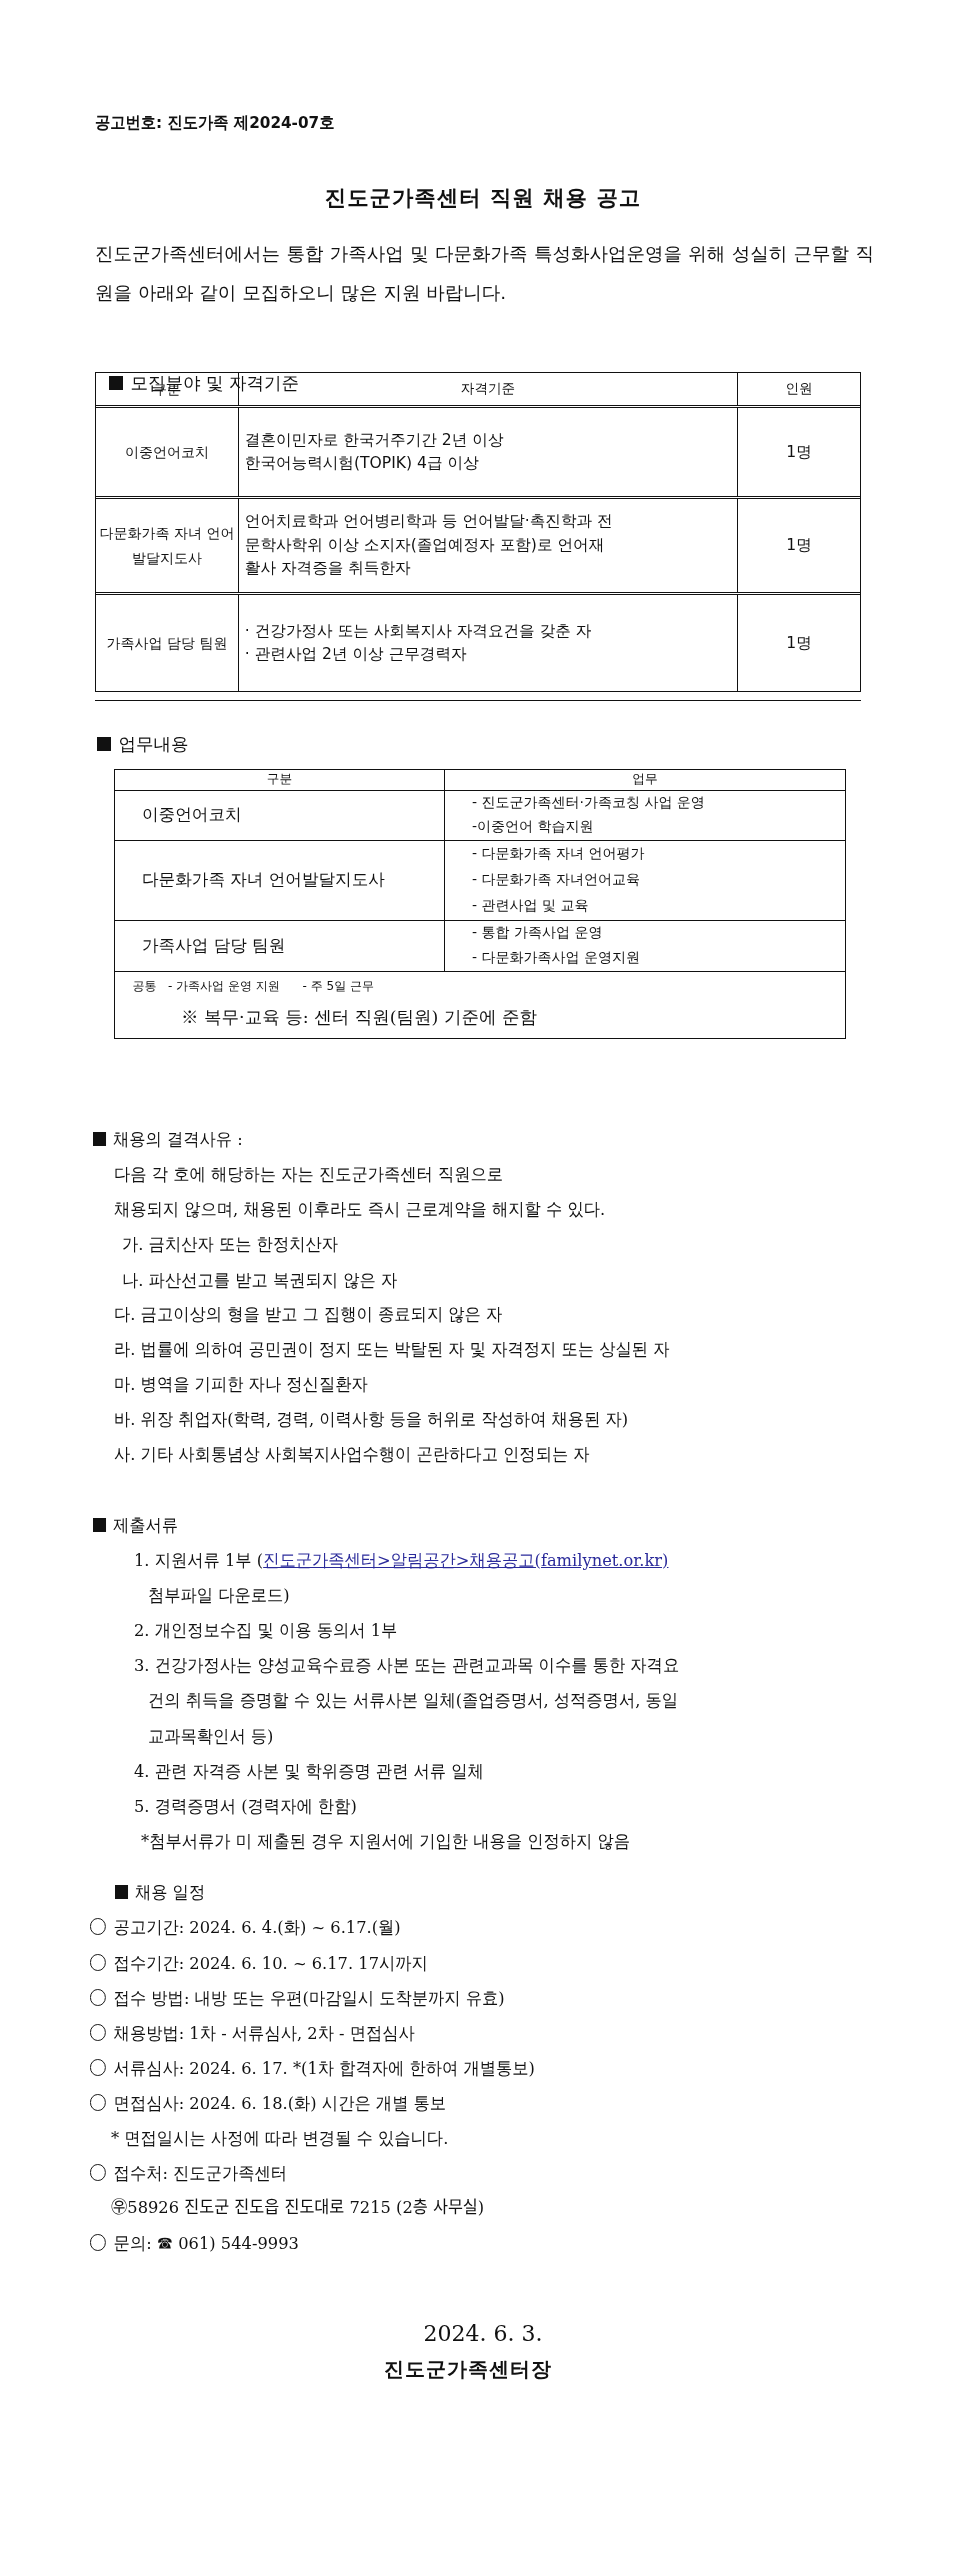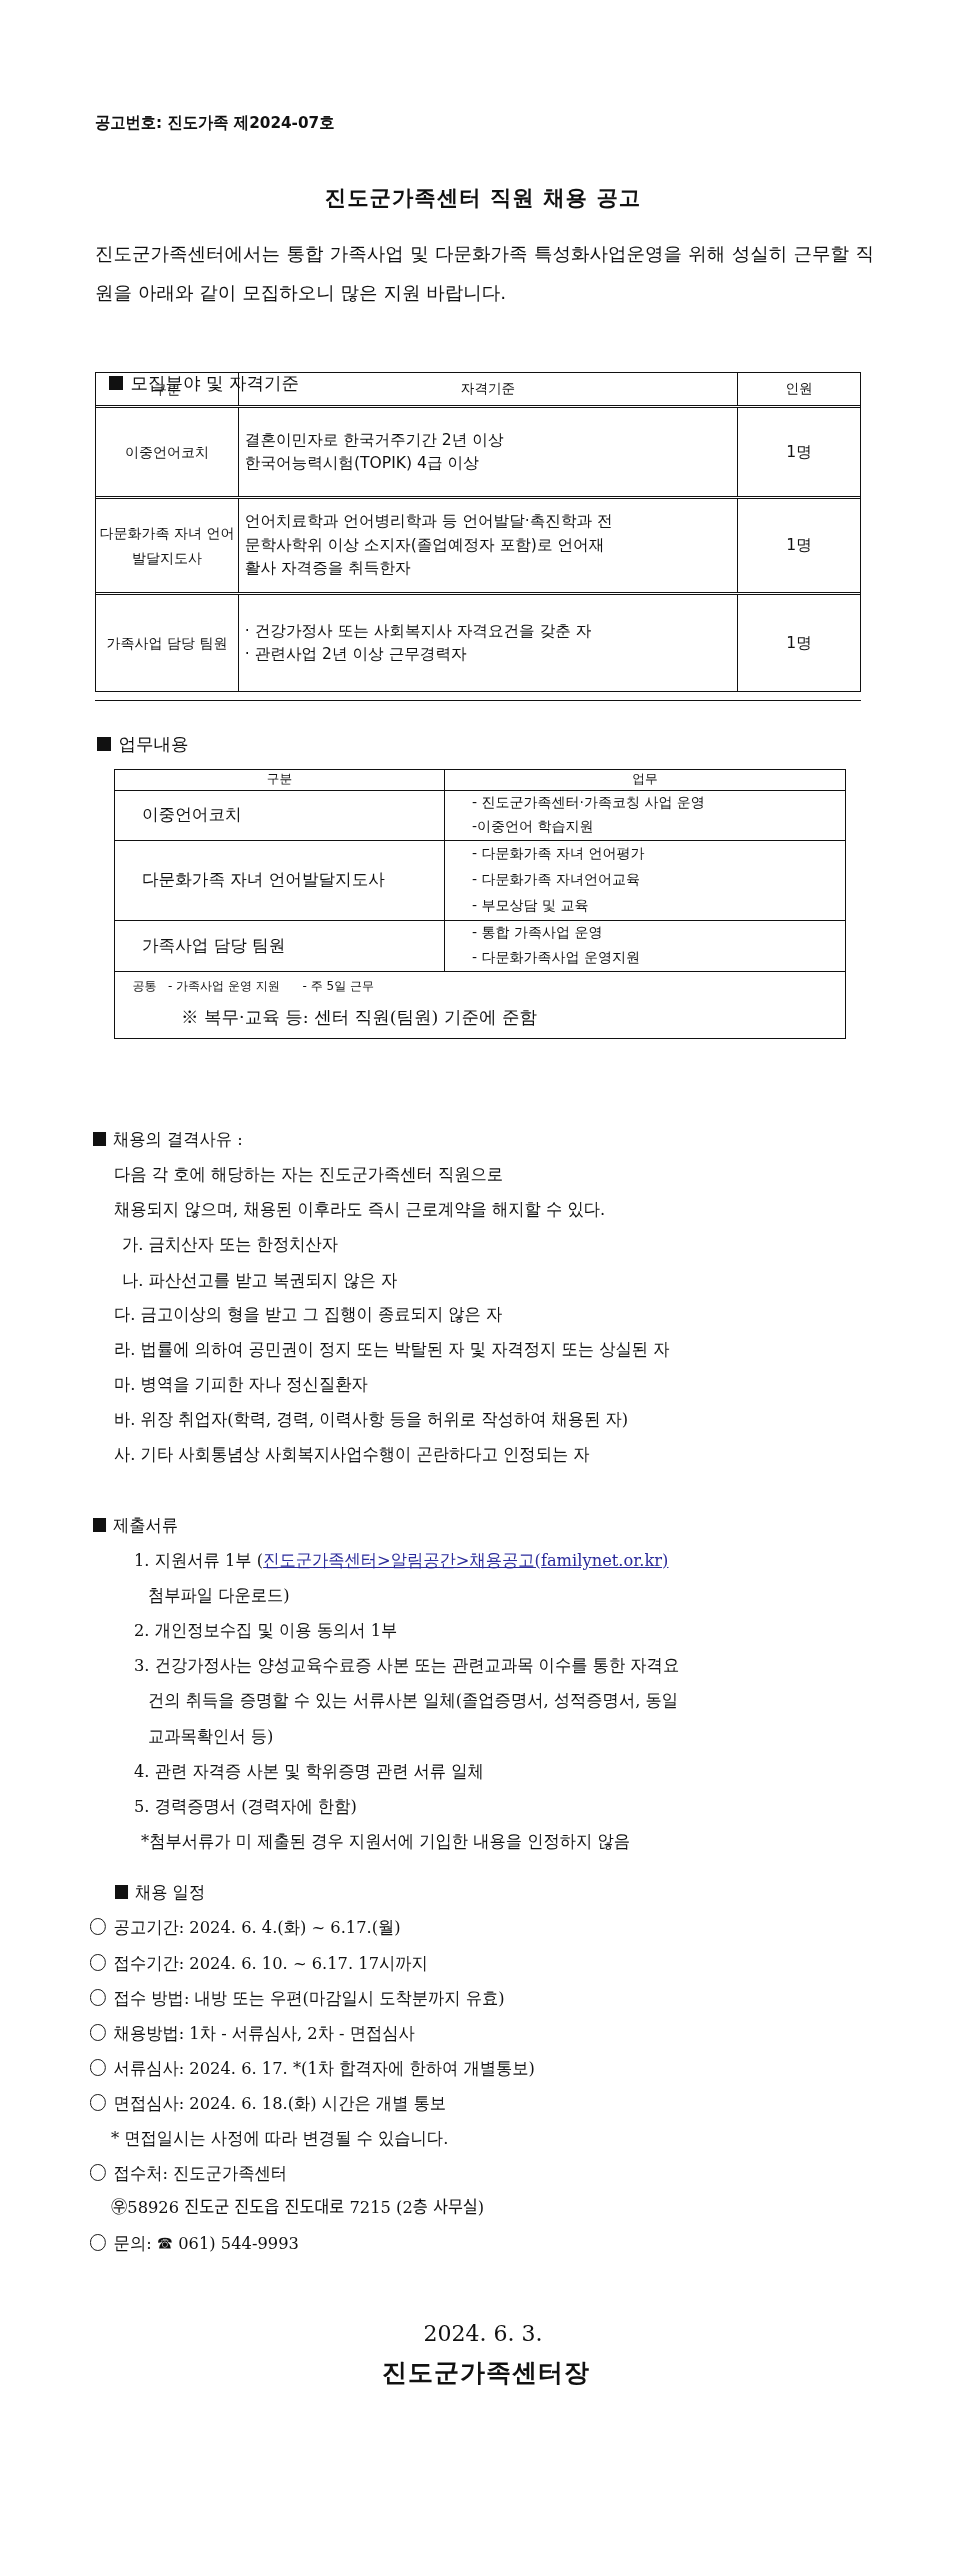--- a/index.html
+++ b/index.html
@@ -91,21 +91,21 @@
       font-size: 17.5px;
       transform: scaleX(0.93); transform-origin: left center;
     }
     .link { color: #2a2a9a; text-decoration: underline; }
     .circle {
       display: inline-block; width: 16.6px; height: 16.6px;
       border: 1.5px solid #111; border-radius: 50%;
       margin-right: 8.8px; vertical-align: -1.9px;
     }
     .sign-date { left: 0; width: 966px; top: 2321px; text-align: center; font-size: 22px; font-family: "DejaVu Serif", serif; }
-    .sign-name { left: 18px; width: 936px; top: 2356px; text-align: center; font-size: 25px; font-weight: bold; font-family: "DejaVu Serif", serif; letter-spacing: 1px; }
+    .sign-name { left: 0; width: 936px; top: 2356px; text-align: center; font-size: 20px; font-weight: bold; font-family: "DejaVu Serif", serif; letter-spacing: 1px; }
   </style>
 </head>
 <body>
 
 <div class="abs notice-no">공고번호: 진도가족 제2024-07호</div>
 <div class="abs title">진도군가족센터 직원 채용 공고</div>
 <div class="abs intro">진도군가족센터에서는 통합 가족사업 및 다문화가족 특성화사업운영을 위해 성실히 근무할 직원을 아래와 같이 모집하오니 많은 지원 바랍니다.</div>
 
 <div class="abs section-head" style="left:109px; top:331px;margin-top:40px;">
   <span class="sq"></span>
@@ -161,21 +161,21 @@
     <div class="c2">
       <div>- 진도군가족센터·가족코칭 사업 운영</div>
       <div>-이중언어 학습지원</div>
     </div>
   </div>
   <div class="row r2">
     <div class="c1">다문화가족 자녀 언어발달지도사</div>
     <div class="c2">
       <div>- 다문화가족 자녀 언어평가</div>
       <div>- 다문화가족 자녀언어교육</div>
-      <div>- 부모상담 및 교육</div>
+      <div>- 관련사업 및 교육</div>
     </div>
   </div>
   <div class="row r3">
     <div class="c1">가족사업 담당 팀원</div>
     <div class="c2">
       <div>- 통합 가족사업 운영</div>
       <div>- 다문화가족사업  운영지원</div>
     </div>
   </div>
   <div class="row common">

